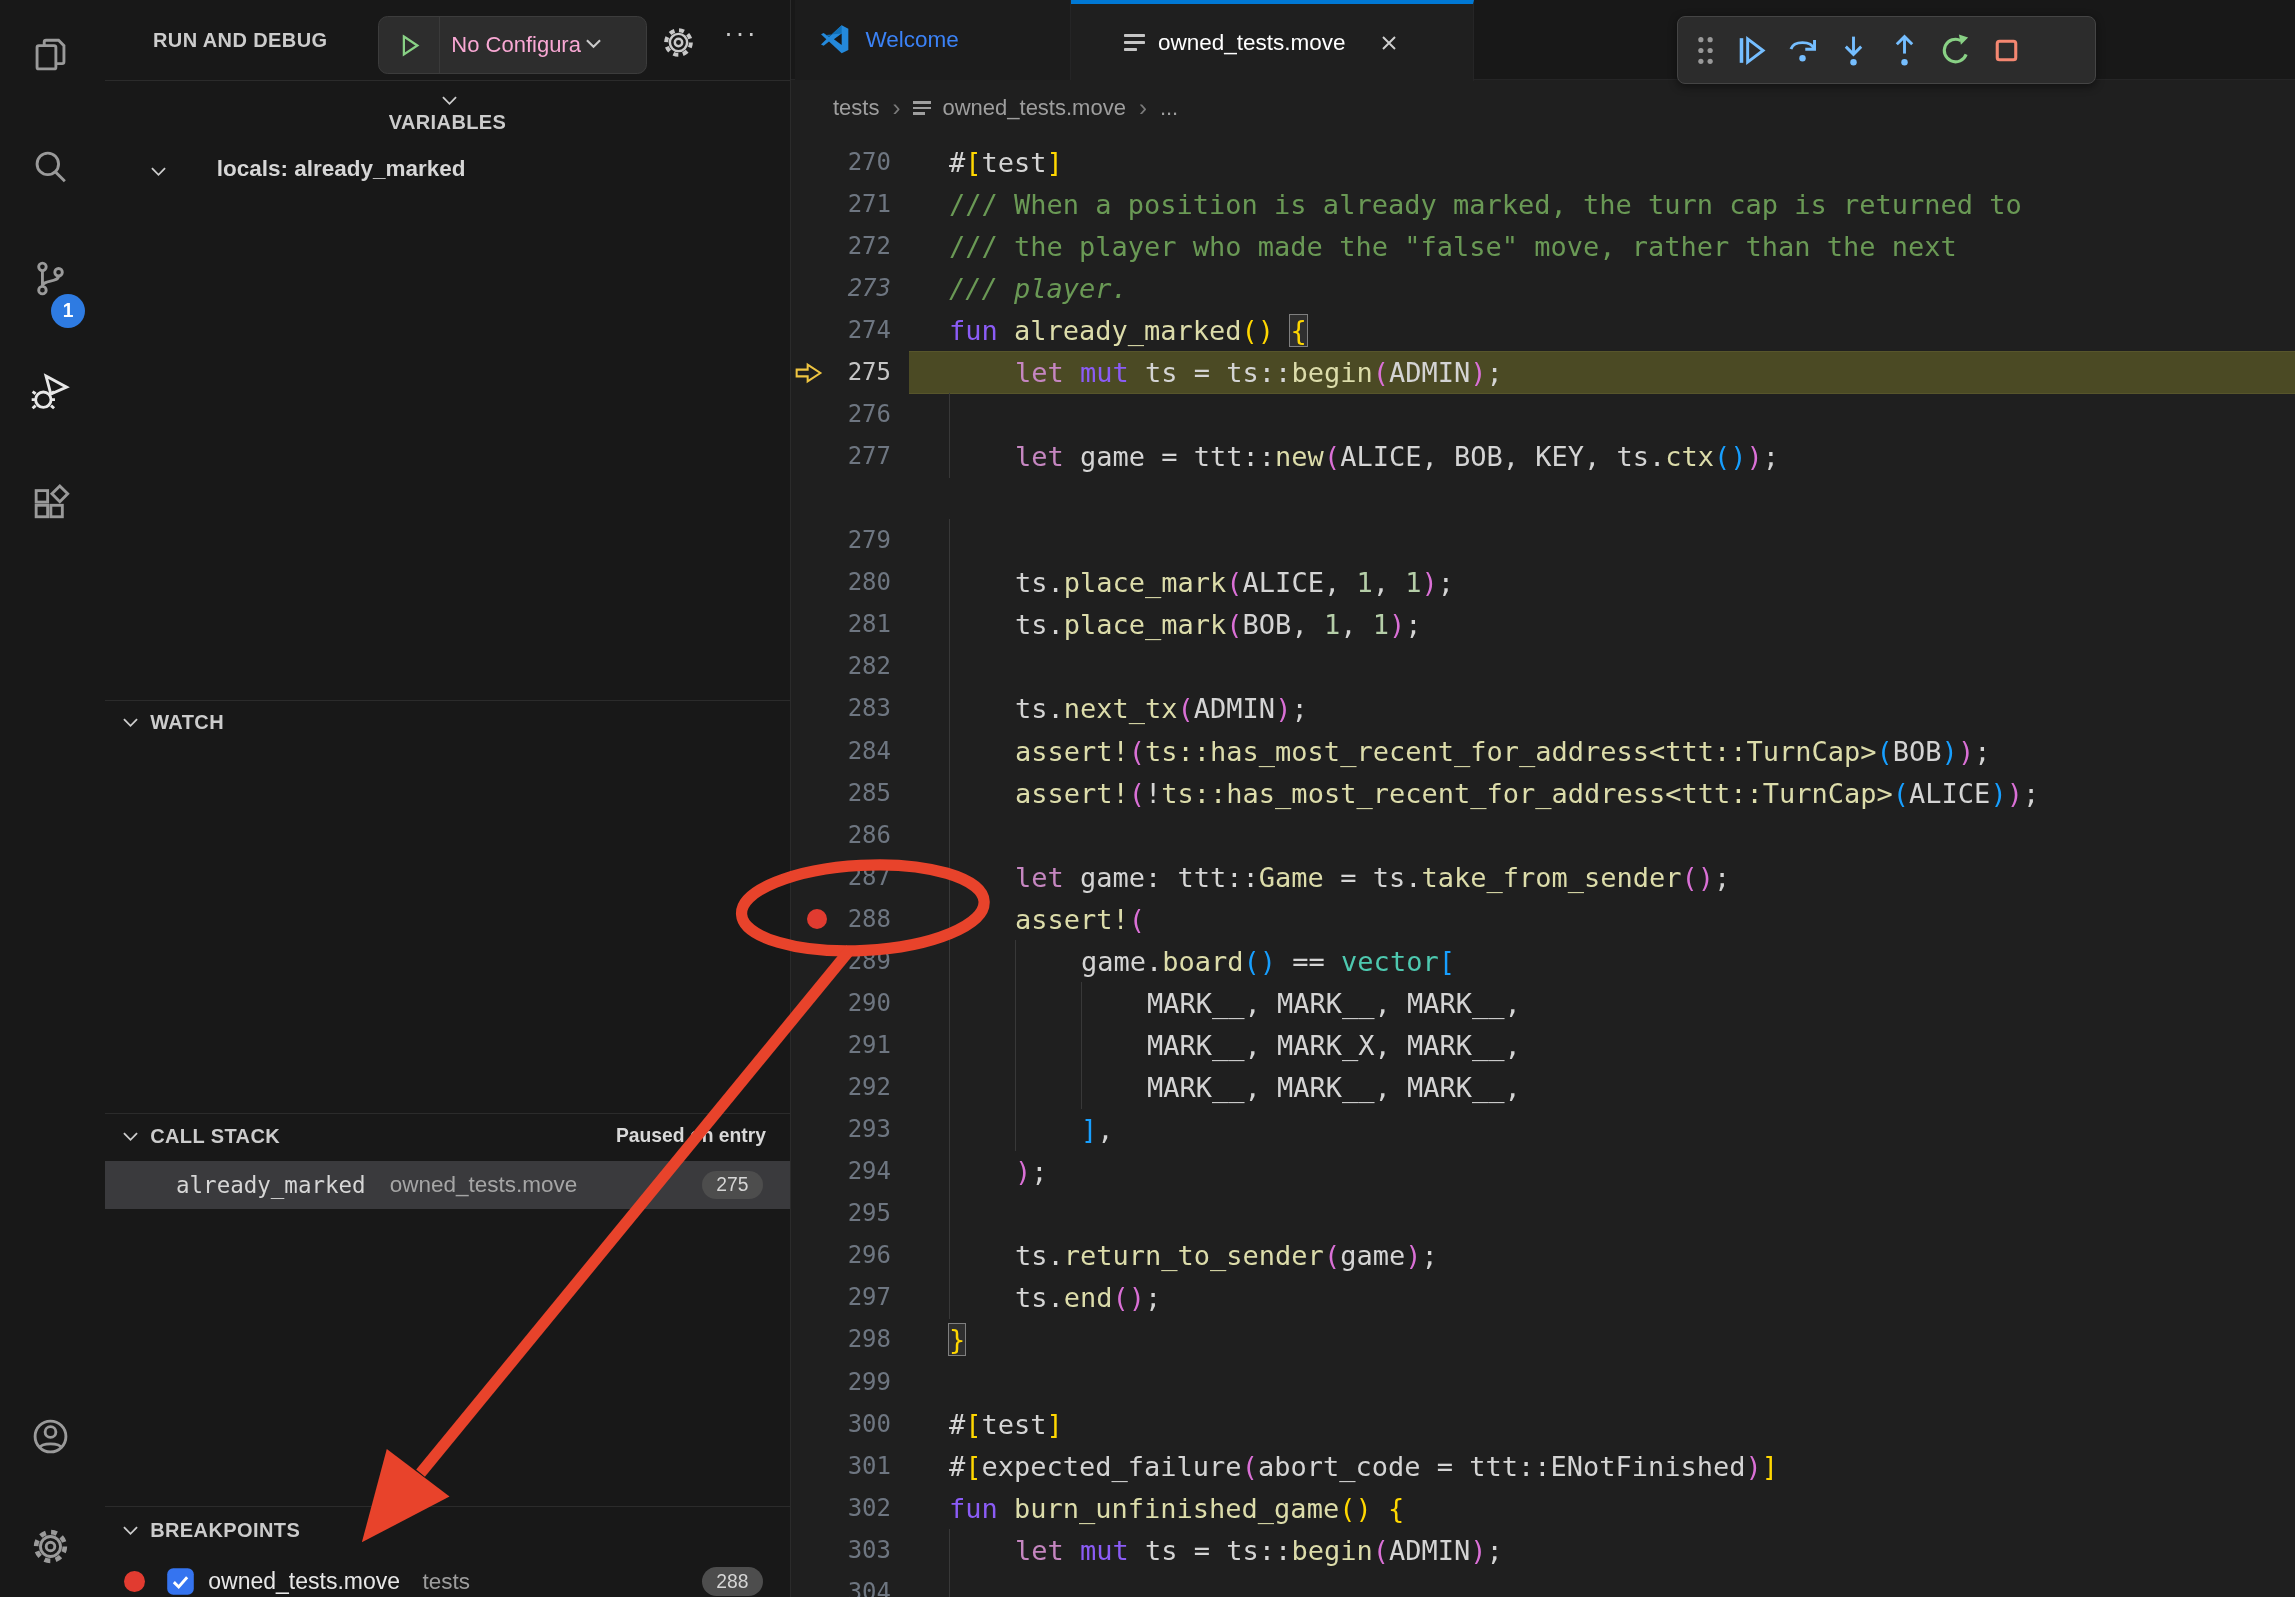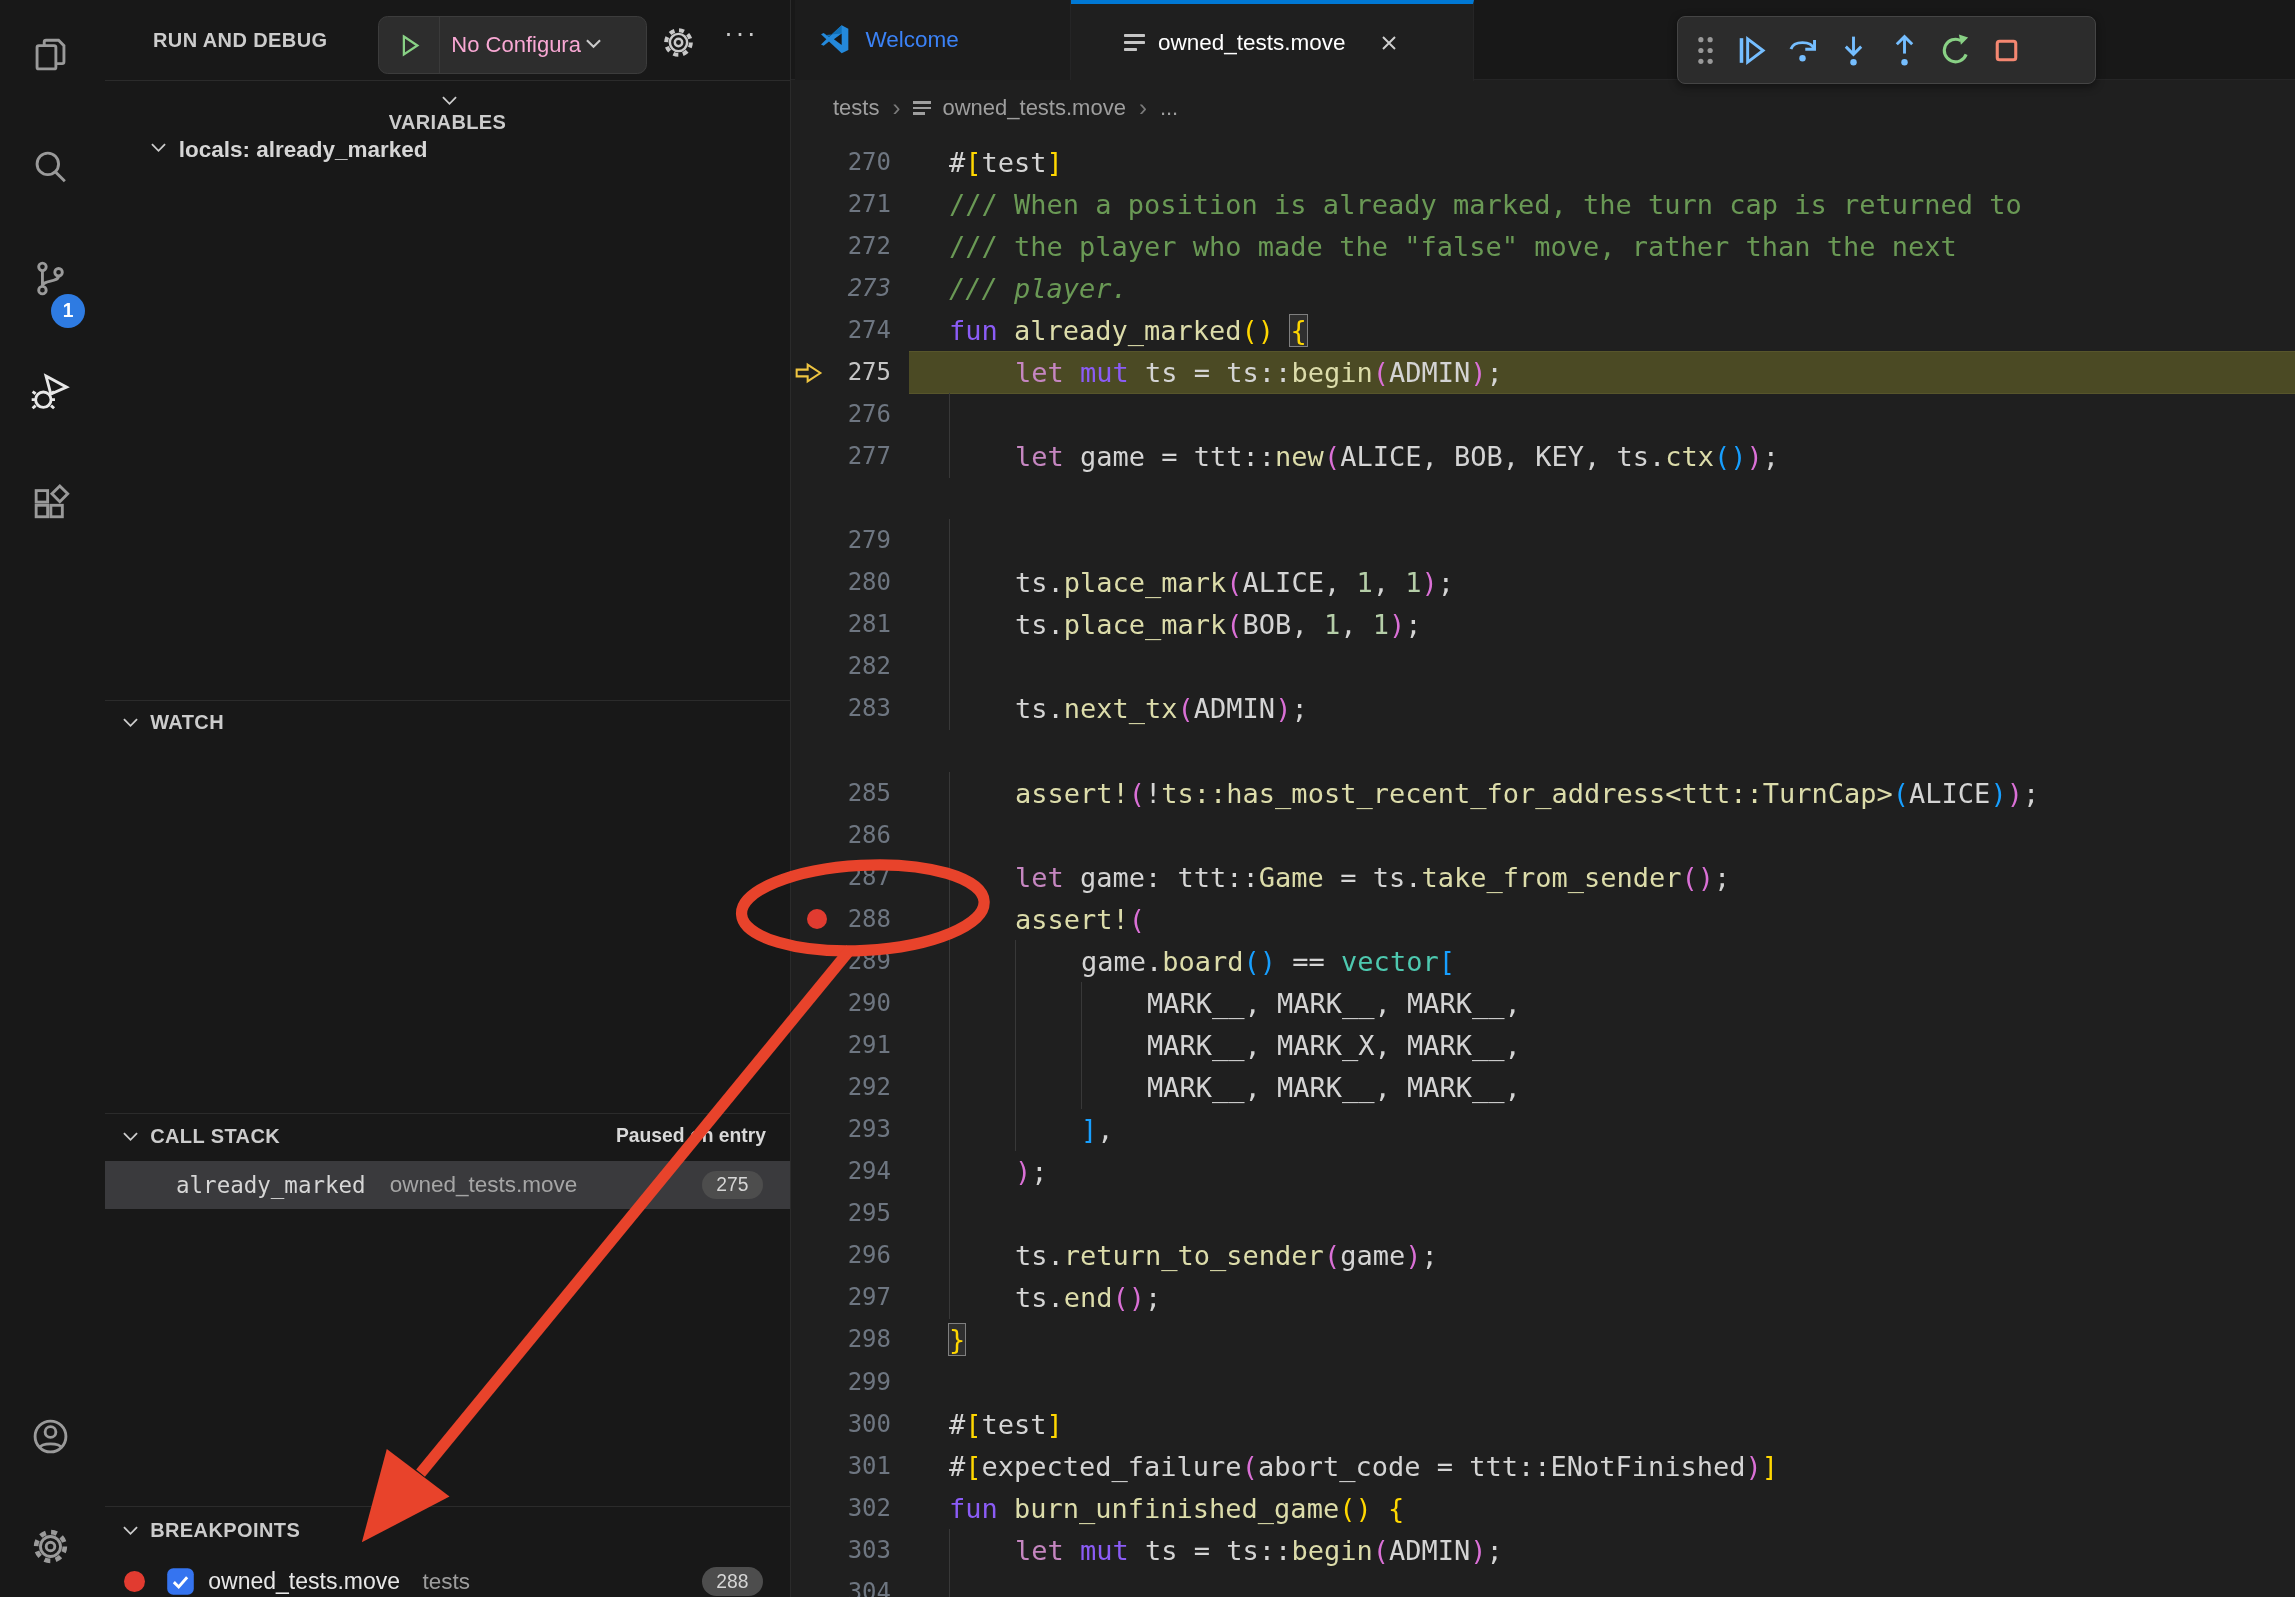--- a/index.html
+++ b/index.html
@@ -21,21 +21,21 @@
   #rd-title{left:48px;top:29px;}
   #cfg-btn{left:273px;top:16px;width:267px;height:56px;background:#2d2d2d;border:0.8px solid #3c3c3c;
       border-radius:9.7px;display:flex;align-items:center;overflow:hidden;}
   #cfg-play{width:60px;height:100%;display:flex;align-items:center;justify-content:center;border-right:0.8px solid #3a3a3a;}
   #cfg-label{font-size:22px;color:#f9a8d4;white-space:nowrap;max-width:165px;overflow:hidden;margin-left:11.3px;}
   #cfg-chev{margin-left:1.6px;flex:0 0 auto;}
   #rd-gear{left:555px;top:24px;width:37px;height:37px;}
   #rd-more{left:619px;top:17.7px;font-size:27px;color:#c8c8c8;letter-spacing:2.4px;}
   .sect-header{left:0;width:685px;height:42px;display:flex;align-items:center;}
   .sect-header .chev{margin-left:14.5px;margin-right:9.7px;}
-  .tree-row{left:0;width:685px;height:45px;display:flex;align-items:flex-start;font-size:22.5px;font-weight:bold;color:#d6d6d6;}
+  .tree-row{left:0;width:685px;height:45px;display:flex;align-items:flex-end;font-size:22.5px;font-weight:bold;color:#d6d6d6;gap:38px;}
   .tree-row .chev{margin-left:43px;margin-right:9.7px;}
   #callstack-status{right:24px;top:0;height:42px;display:flex;align-items:center;font-size:19.3px;font-weight:bold;color:#d8d8d8;}
   #callstack-row{left:0;top:1161px;width:685px;height:48px;background:#3a3a3d;display:flex;align-items:center;}
   #cs-name{margin-left:71px;font-size:22.5px;color:#d6d6d6;font-family:"DejaVu Sans Mono",monospace;}
   #cs-file{margin-left:24px;font-size:22.5px;color:#a5a5a5;}
   .pill{margin-left:auto;margin-right:27px;background:#4d4d4d;color:#d6d6d6;font-size:19.3px;
         border-radius:16px;padding:3.2px 14.5px;}
   #bp-row{left:0;top:1560px;width:685px;height:43px;display:flex;align-items:center;}
   .bp-dot{width:21px;height:21px;border-radius:50%;background:#e13b30;flex:0 0 auto;}
   #bp-row .bp-dot{margin-left:19.3px;}
@@ -391,20 +391,25 @@
       <div class="crow" style="top: 510px;">
         <div class="guide" style="left: 158px;"></div>
         <span class="lnum">282</span>
         <span class="ccontent" style="left: 224px;"></span>
       </div>
       <div class="crow" style="top: 552px;">
         <div class="guide" style="left: 158px;"></div>
         <span class="lnum">283</span>
         <span class="ccontent" style="left: 224px;"><span class="tk-tx">ts.</span><span class="tk-fn">next_tx</span><span class="tk-b2">(</span><span class="tk-tx">ADMIN</span><span class="tk-b2">)</span><span class="tk-tx">;</span></span>
       </div>
+      <div class="crow" style="top: 595px;">
+        <div class="guide" style="left: 158px;"></div>
+        <span class="lnum">284</span>
+        <span class="ccontent" style="left: 224px;"><span class="tk-fn">assert!</span><span class="tk-b2">(</span><span class="tk-fn">ts::has_most_recent_for_address&lt;ttt::TurnCap&gt;</span><span class="tk-b3">(</span><span class="tk-tx">BOB</span><span class="tk-b3">)</span><span class="tk-b2">)</span><span class="tk-tx">;</span></span>
+      </div>
       <div class="crow" style="top: 637px;">
         <div class="guide" style="left: 158px;"></div>
         <span class="lnum">285</span>
         <span class="ccontent" style="left: 224px;"><span class="tk-fn">assert!</span><span class="tk-b2">(</span><span class="tk-tx">!</span><span class="tk-fn">ts::has_most_recent_for_address&lt;ttt::TurnCap&gt;</span><span class="tk-b3">(</span><span class="tk-tx">ALICE</span><span class="tk-b3">)</span><span class="tk-b2">)</span><span class="tk-tx">;</span></span>
       </div>
       <div class="crow" style="top: 679px;">
         <div class="guide" style="left: 158px;"></div>
         <span class="lnum">286</span>
         <span class="ccontent" style="left: 224px;"></span>
       </div>

